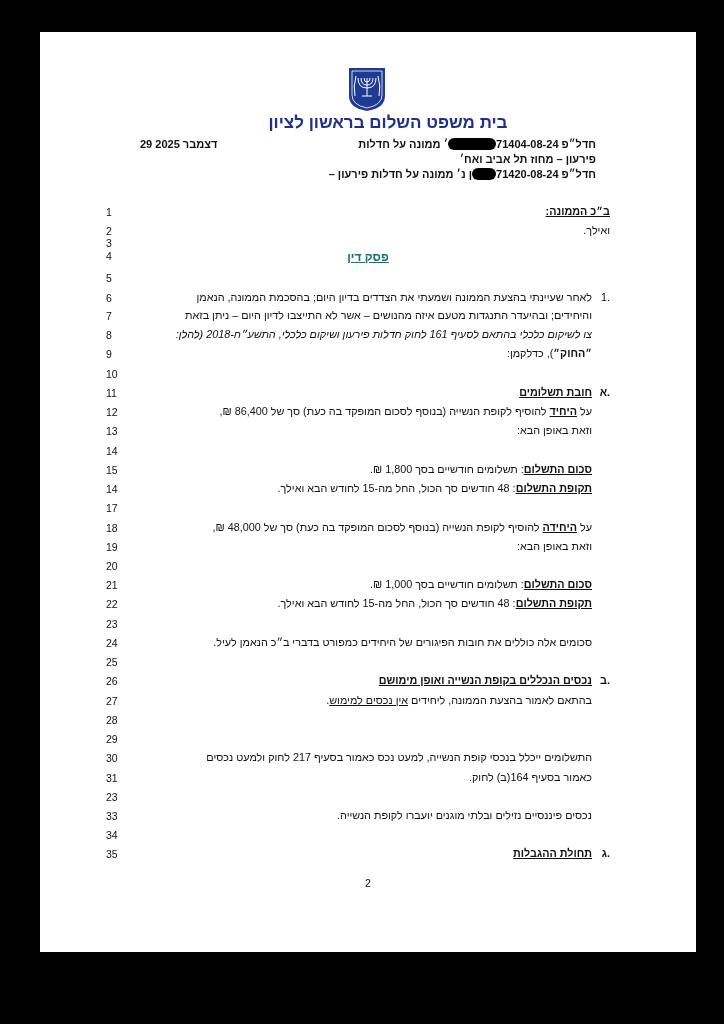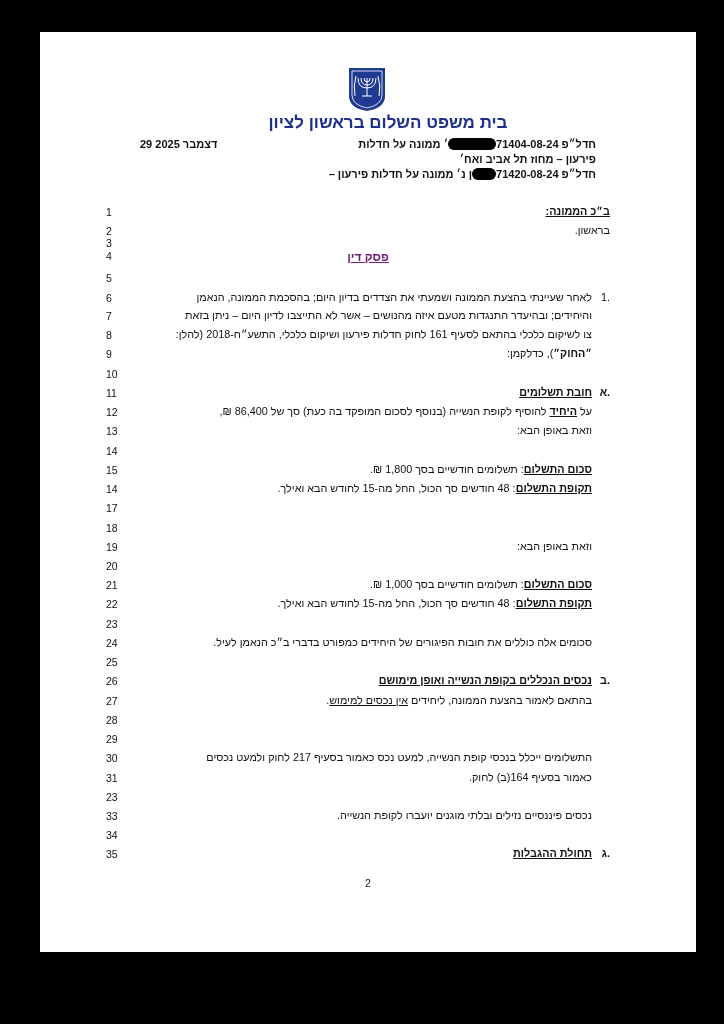--- a/index.html
+++ b/index.html
@@ -19,21 +19,21 @@
   }
   .hdr { font-size:11px; font-weight:bold; color:#111; line-height:15px; }
   .redact { display:inline-block; background:#000; border-radius:8px; height:12px; vertical-align:-2px; }
   .lnum { position:absolute; left:66px; width:20px; font-size:10.5px; color:#111; text-align:left; }
   .line { position:absolute; right:104px; font-size:10.8px; color:#111; direction:rtl; text-align:right; white-space:nowrap; }
   .para-num { position:absolute; right:84px; font-size:10.8px; color:#111; }
   .b { font-weight:bold; }
   .u { text-decoration:underline; }
   .title {
     position:absolute; left:0; width:656px; text-align:center; top:218px; font-weight:bold;
-    text-decoration:underline; font-size:12px; color:#701a75; direction:rtl;
+    text-decoration:underline; font-size:12px; color:#0f766e; direction:rtl;
   }
   .pagenum { position:absolute; left:0; width:656px; text-align:center; top:845px; font-size:10.5px; color:#111; }
 </style>
 </head>
 <body>
 
 <div class="page">
 
   <svg class="emblem" viewBox="0 0 40 46">
     <path d="M2 2 H38 V30 Q38 42 20 45 Q2 42 2 30 Z" fill="#1f3a93"></path>
@@ -95,38 +95,39 @@
     <div class="lnum" style="top:701px">29</div>
     <div class="lnum" style="top:720px">30</div>
     <div class="lnum" style="top:740px">31</div>
     <div class="lnum" style="top:759px">23</div>
     <div class="lnum" style="top:778px">33</div>
     <div class="lnum" style="top:797px">34</div>
     <div class="lnum" style="top:816px">35</div>
   </div>
 
   <div class="line b u" style="top:173px; right:86px;">ב״כ הממונה:</div>
-  <div class="line" style="top:192px; right:86px;">בראשון.</div>
+  <div class="line" style="top:192px; right:86px;">ואילך.</div>
 
   <div class="title">פסק דין</div>
 
   <div class="para-num" style="top:259px; right:86px;">1.</div>
   <div class="line" style="top:259px;">לאחר שעיינתי בהצעת הממונה ושמעתי את הצדדים בדיון היום; בהסכמת הממונה, הנאמן</div>
   <div class="line" style="top:277px;">והיחידים; ובהיעדר התנגדות מטעם איזה מהנושים – אשר לא התייצבו לדיון היום – ניתן בזאת</div>
-  <div class="line" style="top:296px;">צו לשיקום כלכלי בהתאם לסעיף 161 לחוק חדלות פירעון ושיקום כלכלי, התשע״ח-2018 (להלן:</div>
+  <div class="line" style="top:296px;font-style:italic;">צו לשיקום כלכלי בהתאם לסעיף 161 לחוק חדלות פירעון ושיקום כלכלי, התשע״ח-2018 (להלן:</div>
   <div class="line" style="top:315px;"><span class="b">״החוק״</span><span>), כדלקמן:</span></div>
 
   <div class="para-num b" style="top:354px; right:86px;">א.</div>
   <div class="line b u" style="top:354px;">חובת תשלומים</div>
   <div class="line" style="top:373px;"><span>על </span><span class="b u">היחיד</span><span> להוסיף לקופת הנשייה (בנוסף לסכום המופקד בה כעת) סך של 86,400 ₪,</span></div>
   <div class="line" style="top:392px;">וזאת באופן הבא:</div>
 
   <div class="line" style="top:431px;"><span class="b u">סכום התשלום</span><span>: תשלומים חודשיים בסך 1,800 ₪.</span></div>
   <div class="line" style="top:450px;"><span class="b u">תקופת התשלום</span><span>: 48 חודשים סך הכול, החל מה-15 לחודש הבא ואילך.</span></div>
 
+  <div class="line" style="top:489px;"><span>על </span><span class="b u">היחידה</span><span> להוסיף לקופת הנשייה (בנוסף לסכום המופקד בה כעת) סך של 48,000 ₪,</span></div>
   <div class="line" style="top:508px;">וזאת באופן הבא:</div>
 
   <div class="line" style="top:546px;"><span class="b u">סכום התשלום</span><span>: תשלומים חודשיים בסך 1,000 ₪.</span></div>
   <div class="line" style="top:565px;"><span class="b u">תקופת התשלום</span><span>: 48 חודשים סך הכול, החל מה-15 לחודש הבא ואילך.</span></div>
 
   <div class="line" style="top:604px;">סכומים אלה כוללים את חובות הפיגורים של היחידים כמפורט בדברי ב״כ הנאמן לעיל.</div>
 
   <div class="para-num b" style="top:642px; right:86px;">ב.</div>
   <div class="line b u" style="top:642px;">נכסים הנכללים בקופת הנשייה ואופן מימושם</div>
   <div class="line" style="top:662px;"><span>בהתאם לאמור בהצעת הממונה, ליחידים </span><span class="u">אין נכסים למימוש</span><span>.</span></div>

